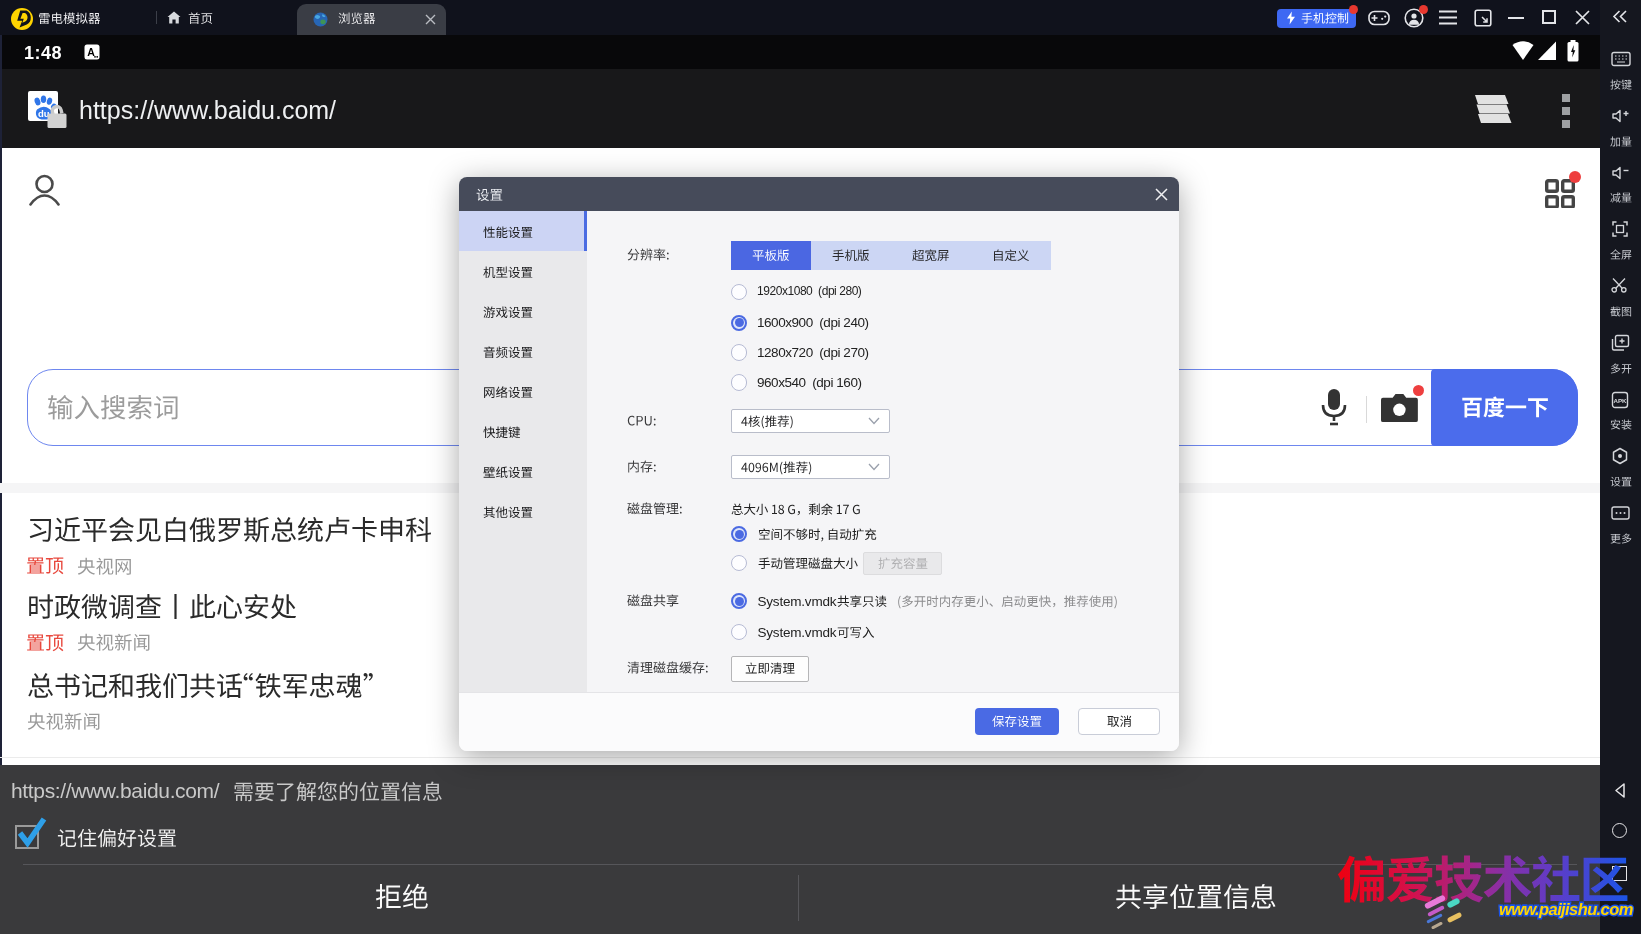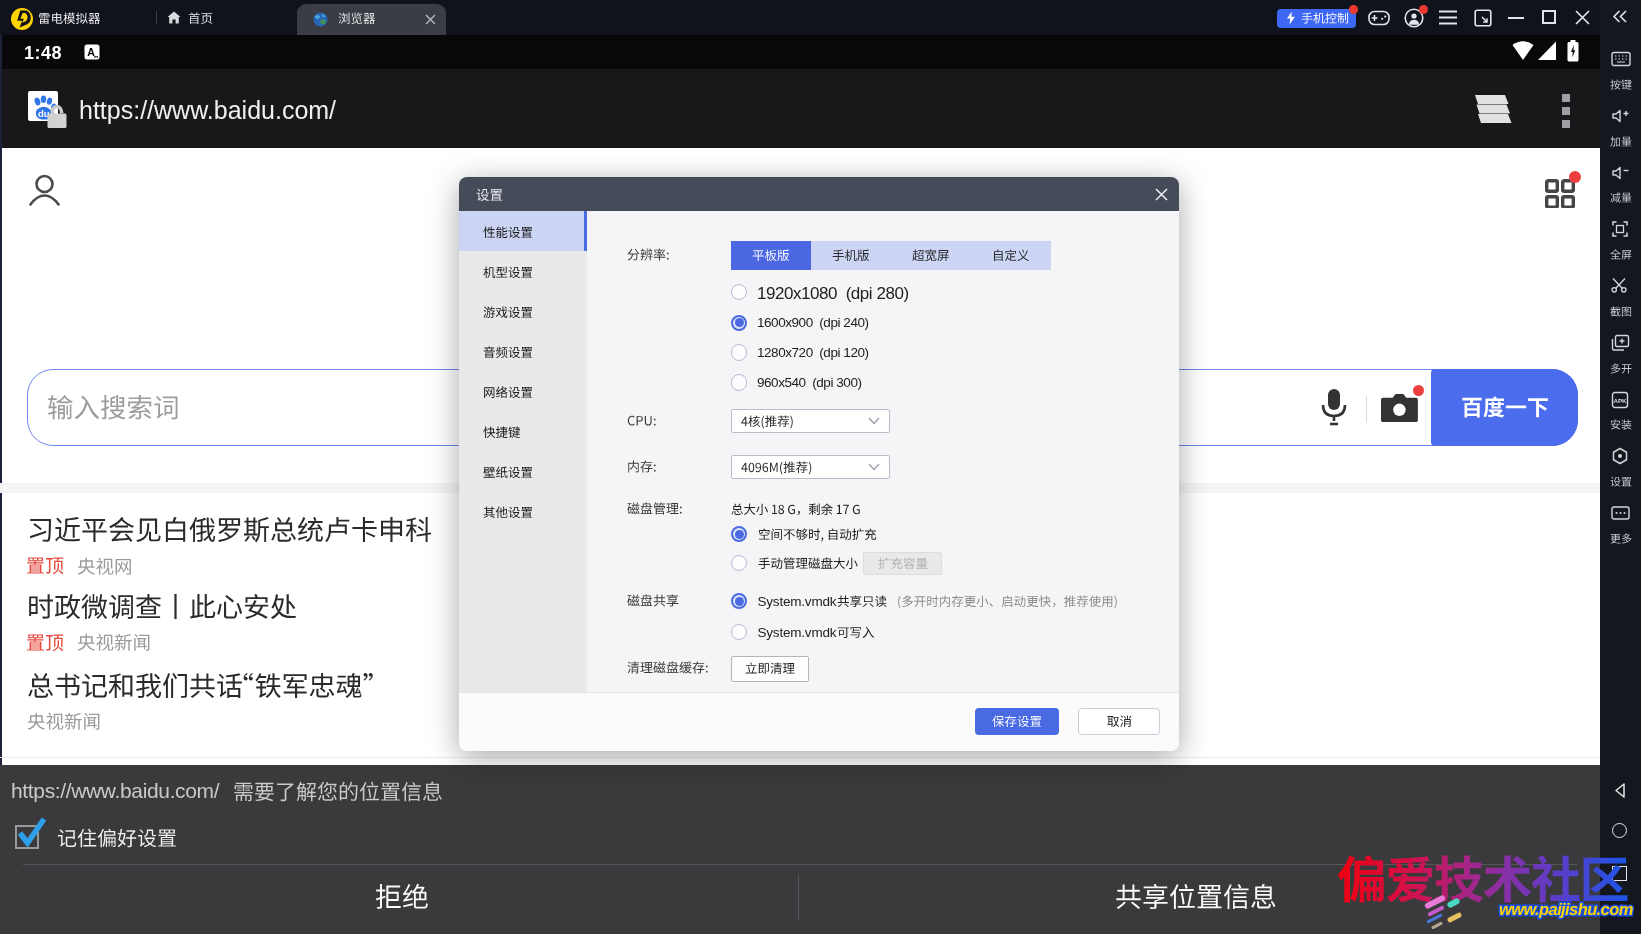--- a/index.html
+++ b/index.html
@@ -310,28 +310,28 @@
 <svg style="position:absolute;left:373.2px;top:72.1px" width="38" height="16" viewBox="0 0 38 16">
       <path fill="#2a2a2c" d="M0.6 7L0.6 7.9L5.8 7.9L5.8 10.7C5.8 10.9 5.7 11 5.4 11C5.1 11 4.1 11.1 3.1 11C3.2 11.3 3.4 11.7 3.5 11.9C4.8 12 5.6 11.9 6.1 11.8C6.6 11.6 6.8 11.4 6.8 10.7L6.8 7.9L11.9 7.9L11.9 7L6.8 7L6.8 4.9L11.2 4.9L11.2 4L6.8 4L6.8 2C8.2 1.8 9.6 1.6 10.7 1.3L10 0.5C8.1 1.1 4.4 1.4 1.5 1.6C1.5 1.8 1.7 2.2 1.7 2.4C3 2.3 4.4 2.3 5.8 2.1L5.8 4L1.5 4L1.5 4.9L5.8 4.9L5.8 7ZM18.7 1.2L18.7 5.2C18.7 7.2 18.6 9.7 16.9 11.4C17.1 11.5 17.4 11.8 17.6 12C19.4 10.2 19.6 7.3 19.6 5.2L19.6 2.1L22 2.1L22 10.2C22 11.2 22.1 11.4 22.3 11.6C22.5 11.8 22.7 11.9 23 11.9C23.1 11.9 23.4 11.9 23.6 11.9C23.9 11.9 24.1 11.8 24.3 11.7C24.5 11.6 24.6 11.4 24.6 11C24.7 10.7 24.7 9.8 24.7 9.1C24.5 9 24.2 8.8 24 8.7C24 9.5 24 10.2 24 10.4C24 10.7 23.9 10.8 23.8 10.9C23.8 11 23.7 11 23.6 11C23.5 11 23.3 11 23.2 11C23.1 11 23.1 11 23 10.9C22.9 10.9 22.9 10.6 22.9 10.2L22.9 1.2ZM15.2 0.5L15.2 3.2L13.2 3.2L13.2 4.1L15.1 4.1C14.7 5.8 13.7 7.8 12.8 8.8C13 9 13.2 9.4 13.3 9.7C14 8.8 14.7 7.4 15.2 5.9L15.2 12L16.1 12L16.1 6.2C16.6 6.9 17.2 7.7 17.5 8.1L18.1 7.3C17.8 7 16.6 5.6 16.1 5.2L16.1 4.1L18 4.1L18 3.2L16.1 3.2L16.1 0.5ZM26.3 0.8L26.3 5.7C26.3 7.6 26.2 9.9 25.4 11.5C25.6 11.6 25.9 11.9 26.1 12C26.8 10.8 27.1 9.1 27.1 7.5L28.9 7.5L28.9 12L29.7 12L29.7 6.6L27.2 6.6L27.2 5.7L27.2 4.8L30.5 4.8L30.5 4L29.4 4L29.4 0.5L28.5 0.5L28.5 4L27.2 4L27.2 0.8ZM35.6 5C35.4 6.4 34.9 7.7 34.3 8.7C33.7 7.6 33.2 6.4 33 5ZM31 1.3L31 5.7C31 7.5 30.9 9.9 30 11.5C30.2 11.7 30.6 11.9 30.7 12.1C31.8 10.3 31.9 7.8 31.9 5.7L31.9 5L32.2 5C32.5 6.7 33 8.2 33.8 9.4C33.1 10.2 32.3 10.9 31.4 11.3C31.6 11.4 31.9 11.8 32 12C32.8 11.6 33.6 11 34.3 10.2C34.9 11 35.6 11.6 36.4 12C36.5 11.8 36.8 11.4 37 11.3C36.2 10.9 35.4 10.2 34.8 9.5C35.7 8.2 36.4 6.4 36.6 4.3L36.1 4.1L35.9 4.1L31.9 4.1L31.9 2.1C33.6 2 35.5 1.7 36.9 1.4L36.3 0.6C35 0.9 32.9 1.2 31 1.3Z"></path>
     </svg>
 <svg style="position:absolute;left:453.2px;top:72.1px" width="38" height="16" viewBox="0 0 38 16">
       <path fill="#2a2a2c" d="M7.4 6.6L10.4 6.6L10.4 8.9L7.4 8.9ZM6.5 5.9L6.5 9.7L11.4 9.7L11.4 5.9ZM1.2 6.1C1.2 8.3 1.1 10.3 0.3 11.6C0.6 11.7 0.9 11.9 1.1 12C1.5 11.3 1.7 10.5 1.8 9.6C2.7 11.3 4.2 11.7 6.9 11.7L11.8 11.7C11.8 11.4 12 11 12.1 10.8C11.4 10.8 7.5 10.8 6.9 10.8C5.7 10.8 4.7 10.7 3.9 10.4L3.9 7.8L5.9 7.8L5.9 7L3.9 7L3.9 5.2L5.9 5.2C6.1 5.4 6.3 5.5 6.4 5.7C7.8 4.9 8.5 3.7 8.8 1.8L10.7 1.8C10.6 3.5 10.5 4.1 10.3 4.3C10.2 4.4 10.1 4.4 10 4.4C9.8 4.4 9.3 4.4 8.8 4.3C8.9 4.6 9 4.9 9 5.2C9.6 5.2 10.1 5.2 10.4 5.2C10.7 5.1 10.9 5.1 11.1 4.8C11.4 4.5 11.5 3.6 11.6 1.4C11.6 1.3 11.6 1 11.6 1L6.1 1L6.1 1.8L7.9 1.8C7.7 3.3 7.1 4.3 6 4.9L6 4.4L3.8 4.4L3.8 2.8L5.8 2.8L5.8 2L3.8 2L3.8 0.5L2.9 0.5L2.9 2L0.9 2L0.9 2.8L2.9 2.8L2.9 4.4L0.7 4.4L0.7 5.2L3.1 5.2L3.1 9.8C2.6 9.4 2.2 8.8 2 8C2 7.4 2.1 6.8 2.1 6.2ZM19 8.6L19 10.6C19 11.6 19.4 11.8 20.6 11.8C20.9 11.8 22.7 11.8 23 11.8C24.1 11.8 24.4 11.4 24.5 9.5C24.3 9.4 23.9 9.3 23.7 9.1C23.6 10.8 23.5 11 22.9 11C22.5 11 21 11 20.7 11C20.1 11 20 11 20 10.6L20 8.6ZM18 7L18 8C18 9.1 17.7 10.4 13 11.4C13.2 11.6 13.5 12 13.7 12.2C18.5 11.1 19 9.4 19 8.1L19 7ZM15 5.8L15 9.7L15.9 9.7L15.9 6.6L21.5 6.6L21.5 9.7L22.5 9.7L22.5 5.8ZM17.9 0.6C18.1 0.9 18.2 1.3 18.4 1.6L13.4 1.6L13.4 3.9L14.3 3.9L14.3 2.4L23.2 2.4L23.2 3.9L24.1 3.9L24.1 1.6L19.5 1.6C19.4 1.2 19.1 0.7 18.9 0.4ZM20 2.9L20 3.7L17.6 3.7L17.6 2.9L16.6 2.9L16.6 3.7L14.7 3.7L14.7 4.4L16.6 4.4L16.6 5.3L17.6 5.3L17.6 4.4L20 4.4L20 5.4L20.9 5.4L20.9 4.4L22.9 4.4L22.9 3.7L20.9 3.7L20.9 2.9ZM29.4 4.4C29.6 4.8 29.9 5.3 30.1 5.7L31 5.3C30.8 5 30.5 4.5 30.2 4.1ZM27.6 1.9L35.2 1.9L35.2 3.2L27.6 3.2ZM26.7 1.1L26.7 5.2C26.7 7.2 26.6 9.7 25.4 11.5C25.6 11.6 26 11.9 26.2 12C27.5 10.2 27.6 7.3 27.6 5.2L27.6 4L36.2 4L36.2 1.1ZM34.2 4.1C34 4.6 33.7 5.2 33.4 5.7L28.1 5.7L28.1 6.5L30.1 6.5L30.1 7.8L30.1 8.3L27.8 8.3L27.8 9.1L30 9.1C29.7 9.9 29.1 10.7 27.7 11.3C27.9 11.5 28.2 11.8 28.3 12C30.1 11.2 30.7 10.2 30.9 9.1L33.5 9.1L33.5 12L34.4 12L34.4 9.1L36.8 9.1L36.8 8.3L34.4 8.3L34.4 6.5L36.5 6.5L36.5 5.7L34.3 5.7C34.6 5.3 35 4.8 35.2 4.4ZM33.5 8.3L31 8.3L31 7.8L31 6.5L33.5 6.5Z"></path>
     </svg>
 <svg style="position:absolute;left:533.2px;top:72.1px" width="38" height="16" viewBox="0 0 38 16">
       <path fill="#2a2a2c" d="M3 5.9L9.7 5.9L9.7 7.7L3 7.7ZM3 5L3 3.1L9.7 3.1L9.7 5ZM3 8.6L9.7 8.6L9.7 10.4L3 10.4ZM5.7 0.5C5.6 1 5.4 1.7 5.2 2.2L2 2.2L2 12L3 12L3 11.3L9.7 11.3L9.7 11.9L10.7 11.9L10.7 2.2L6.2 2.2C6.4 1.7 6.6 1.2 6.8 0.6ZM15.3 6.3C15 8.5 14.3 10.3 12.9 11.4C13.2 11.6 13.6 11.9 13.7 12C14.6 11.3 15.2 10.4 15.6 9.2C16.7 11.4 18.6 11.8 21.2 11.8L24.1 11.8C24.2 11.5 24.4 11.1 24.5 10.8C23.9 10.9 21.7 10.9 21.3 10.9C20.5 10.9 19.9 10.8 19.2 10.7L19.2 8.2L23 8.2L23 7.3L19.2 7.3L19.2 5.3L22.4 5.3L22.4 4.3L15.1 4.3L15.1 5.3L18.2 5.3L18.2 10.4C17.2 10.1 16.4 9.3 15.9 8C16.1 7.5 16.2 7 16.2 6.4ZM17.8 0.7C18 1 18.3 1.5 18.4 1.9L13.5 1.9L13.5 4.6L14.4 4.6L14.4 2.8L23 2.8L23 4.6L24 4.6L24 1.9L19.5 1.9C19.4 1.5 19 0.9 18.8 0.4ZM30.2 0.8C30.6 1.7 31.2 3 31.4 3.8L32.2 3.4C32 2.6 31.4 1.4 31 0.4ZM34.9 1.4C34.1 3.8 33 5.9 31.3 7.7C29.7 6.1 28.5 4.1 27.7 1.9L26.8 2.2C27.7 4.5 29 6.6 30.6 8.3C29.2 9.5 27.5 10.5 25.4 11.2C25.6 11.4 25.9 11.8 26 12C28.1 11.2 29.9 10.2 31.3 9C32.7 10.3 34.4 11.3 36.4 12C36.5 11.7 36.8 11.3 37 11.2C35.1 10.6 33.4 9.6 32 8.3C33.8 6.5 35 4.3 35.9 1.7Z"></path>
     </svg>
 <div class="abs" style="left:271.8px;top:106.8px;width:16.5px;height:16.5px;border-radius:50%;border:1.5px solid #b6bbd4;background:#fdfdff"></div>
-<div class="abs" style="left:298px;top:107.0px;font-size:17px;color:#222;letter-spacing:-0.45px;white-space:pre">1920x1080  (dpi 280)</div>
+<div class="abs" style="left:298px;top:107.0px;font-size:12px;color:#222;letter-spacing:-0.45px;white-space:pre">1920x1080  (dpi 280)</div>
 <div class="abs" style="left:272.0px;top:137.5px;width:16px;height:16px;border-radius:50%;border:2px solid #4b6ae2;background:#dfe6fa"></div>
     <div class="abs" style="left:275.5px;top:141.0px;width:9px;height:9px;border-radius:50%;background:#4b6ae2"></div>
 <div class="abs" style="left:298px;top:137.5px;font-size:13.5px;color:#222;letter-spacing:-0.45px;white-space:pre">1600x900  (dpi 240)</div>
 <div class="abs" style="left:271.8px;top:167.3px;width:16.5px;height:16.5px;border-radius:50%;border:1.5px solid #b6bbd4;background:#fdfdff"></div>
-<div class="abs" style="left:298px;top:167.5px;font-size:13.5px;color:#222;letter-spacing:-0.45px;white-space:pre">1280x720  (dpi 120)</div>
+<div class="abs" style="left:298px;top:167.5px;font-size:13.5px;color:#222;letter-spacing:-0.45px;white-space:pre">1280x720  (dpi 270)</div>
 <div class="abs" style="left:271.8px;top:197.3px;width:16.5px;height:16.5px;border-radius:50%;border:1.5px solid #b6bbd4;background:#fdfdff"></div>
-<div class="abs" style="left:298px;top:197.5px;font-size:13.5px;color:#222;letter-spacing:-0.45px;white-space:pre">960x540  (dpi 300)</div>
+<div class="abs" style="left:298px;top:197.5px;font-size:13.5px;color:#222;letter-spacing:-0.45px;white-space:pre">960x540  (dpi 160)</div>
 <svg style="position:absolute;left:168.0px;top:237.4px" width="30" height="17" viewBox="0 0 30 17">
       <path fill="#3a3a3c" d="M4.9 11.6C6.1 11.6 7.1 11.1 7.8 10.2L7.2 9.4C6.6 10.1 5.9 10.5 5 10.5C3.1 10.5 2 9 2 6.6C2 4.2 3.2 2.8 5 2.8C5.8 2.8 6.4 3.1 6.9 3.7L7.6 2.9C7 2.3 6.1 1.7 5 1.7C2.6 1.7 0.8 3.6 0.8 6.6C0.8 9.7 2.5 11.6 4.9 11.6ZM9.6 11.4L10.8 11.4L10.8 7.6L12.4 7.6C14.5 7.6 15.9 6.7 15.9 4.7C15.9 2.6 14.5 1.9 12.3 1.9L9.6 1.9ZM10.8 6.6L10.8 2.8L12.2 2.8C13.8 2.8 14.7 3.3 14.7 4.7C14.7 6 13.9 6.6 12.2 6.6ZM21.2 11.6C23.2 11.6 24.6 10.5 24.6 7.5L24.6 1.9L23.5 1.9L23.5 7.5C23.5 9.8 22.5 10.5 21.2 10.5C20 10.5 19 9.8 19 7.5L19 1.9L17.8 1.9L17.8 7.5C17.8 10.5 19.3 11.6 21.2 11.6ZM27.7 6.3C28.2 6.3 28.6 6 28.6 5.4C28.6 4.9 28.2 4.5 27.7 4.5C27.2 4.5 26.8 4.9 26.8 5.4C26.8 6 27.2 6.3 27.7 6.3ZM27.7 11.6C28.2 11.6 28.6 11.2 28.6 10.7C28.6 10.1 28.2 9.8 27.7 9.8C27.2 9.8 26.8 10.1 26.8 10.7C26.8 11.2 27.2 11.6 27.7 11.6Z"></path>
     </svg>
 <div class="abs" style="left:272px;top:232.0px;width:159px;height:24px;background:#fff;border:1px solid #b9bdca;border-radius:2px"></div>
     <svg style="position:absolute;left:282.0px;top:238.1px" width="53" height="16" viewBox="0 0 53 16">
       <path fill="#2a2a2c" d="M4.2 11L5.3 11L5.3 8.5L6.6 8.5L6.6 7.6L5.3 7.6L5.3 1.8L4.1 1.8L0.2 7.7L0.2 8.5L4.2 8.5ZM4.2 7.6L1.4 7.6L3.5 4.4C3.8 4 4 3.5 4.3 3.1L4.3 3.1C4.3 3.5 4.2 4.3 4.2 4.8ZM17.7 6.4C16.6 8.5 14.2 10.3 11.3 11.2C11.5 11.4 11.7 11.8 11.8 12C13.4 11.5 14.8 10.7 16 9.8C16.8 10.4 17.8 11.3 18.3 11.9L19 11.2C18.5 10.7 17.5 9.8 16.6 9.2C17.5 8.4 18.1 7.6 18.6 6.7ZM14.6 0.7C14.9 1.2 15.1 1.8 15.2 2.2L11.9 2.2L11.9 3.1L14.3 3.1C13.9 3.8 13.2 4.9 13 5.2C12.8 5.4 12.4 5.5 12.2 5.5C12.2 5.8 12.4 6.2 12.4 6.5C12.7 6.4 13 6.3 15.3 6.1C14.3 7.1 13.2 7.9 11.9 8.5C12.1 8.7 12.3 9 12.4 9.2C14.7 8.2 16.6 6.4 17.6 4.4L16.8 4.1C16.6 4.5 16.3 4.9 16 5.3L13.9 5.4C14.3 4.7 14.9 3.8 15.3 3.1L18.9 3.1L18.9 2.2L16 2.2L16.2 2.2C16.1 1.7 15.8 1 15.5 0.4ZM9.3 0.5L9.3 2.9L7.7 2.9L7.7 3.8L9.3 3.8C8.9 5.5 8.1 7.5 7.3 8.5C7.5 8.8 7.8 9.2 7.8 9.4C8.4 8.7 8.9 7.4 9.3 6L9.3 12L10.2 12L10.2 5.4C10.6 6.1 11 6.8 11.1 7.2L11.7 6.5C11.5 6.2 10.6 4.7 10.2 4.3L10.2 3.8L11.7 3.8L11.7 2.9L10.2 2.9L10.2 0.5ZM22.4 13.4L23.1 13.1C22.1 11.4 21.5 9.2 21.5 7.1C21.5 5 22.1 2.9 23.1 1.1L22.4 0.8C21.3 2.7 20.6 4.7 20.6 7.1C20.6 9.6 21.3 11.6 22.4 13.4ZM31.7 0.9C32 1.5 32.4 2.2 32.6 2.7L30.1 2.7C30.4 2.1 30.6 1.4 30.8 0.8L29.9 0.6C29.4 2.4 28.4 4.2 27.3 5.4C27.5 5.5 27.8 5.8 27.9 6L26.7 6.4L26.7 3.9L28.1 3.9L28.1 3L26.7 3L26.7 0.5L25.8 0.5L25.8 3L24.2 3L24.2 3.9L25.8 3.9L25.8 6.6L24.1 7.2L24.3 8.1L25.8 7.6L25.8 10.8C25.8 11 25.7 11.1 25.6 11.1C25.4 11.1 24.9 11.1 24.4 11.1C24.5 11.3 24.6 11.7 24.7 12C25.5 12 25.9 11.9 26.2 11.8C26.6 11.6 26.7 11.4 26.7 10.8L26.7 7.3L28.1 6.8L28 6L28 6.1C28.4 5.7 28.7 5.2 29.1 4.7L29.1 12L30 12L30 11.1L35.6 11.1L35.6 10.3L33 10.3L33 8.6L35.1 8.6L35.1 7.7L33 7.7L33 6.1L35.2 6.1L35.2 5.2L33 5.2L33 3.6L35.3 3.6L35.3 2.7L32.7 2.7L33.4 2.4C33.2 1.9 32.9 1.2 32.5 0.6ZM30 6.1L32.1 6.1L32.1 7.7L30 7.7ZM30 5.2L30 3.6L32.1 3.6L32.1 5.2ZM30 8.6L32.1 8.6L32.1 10.3L30 10.3ZM40.9 2.8C40.8 3.2 40.6 3.6 40.4 3.9L36.9 3.9L36.9 4.8L39.9 4.8C39 6.2 37.8 7.4 36.5 8.2C36.7 8.4 37 8.8 37.1 8.9C37.7 8.6 38.2 8.2 38.6 7.7L38.6 12L39.5 12L39.5 6.8C40.1 6.2 40.5 5.5 40.9 4.8L47.9 4.8L47.9 3.9L41.4 3.9C41.5 3.6 41.7 3.3 41.8 3ZM43.9 7.5L43.9 8.4L40.4 8.4L40.4 9.2L43.9 9.2L43.9 11C43.9 11.1 43.8 11.2 43.6 11.2C43.4 11.2 42.8 11.2 42.1 11.2C42.2 11.4 42.4 11.7 42.4 12C43.3 12 43.9 12 44.3 11.8C44.7 11.7 44.8 11.5 44.8 11L44.8 9.2L48 9.2L48 8.4L44.8 8.4L44.8 7.8C45.6 7.4 46.5 6.8 47.1 6.2L46.6 5.8L46.4 5.8L41.4 5.8L41.4 6.6L45.5 6.6C45 7 44.4 7.3 43.9 7.5ZM36.8 1.5L36.8 2.3L39.7 2.3L39.7 3.3L40.6 3.3L40.6 2.3L44.2 2.3L44.2 3.3L45.1 3.3L45.1 2.3L48 2.3L48 1.5L45.1 1.5L45.1 0.5L44.2 0.5L44.2 1.5L40.6 1.5L40.6 0.5L39.7 0.5L39.7 1.5ZM49.9 13.4C51.1 11.6 51.7 9.6 51.7 7.1C51.7 4.7 51.1 2.7 49.9 0.8L49.2 1.1C50.3 2.9 50.8 5 50.8 7.1C50.8 9.2 50.3 11.4 49.2 13.1Z"></path>
     </svg>
     <svg class="abs" style="left:409px;top:240.0px" width="12" height="8" viewBox="0 0 12 8">
       <path d="M1 1 L6 6.5 L11 1" fill="none" stroke="#9aa0ac" stroke-width="1.3"></path>
     </svg>

